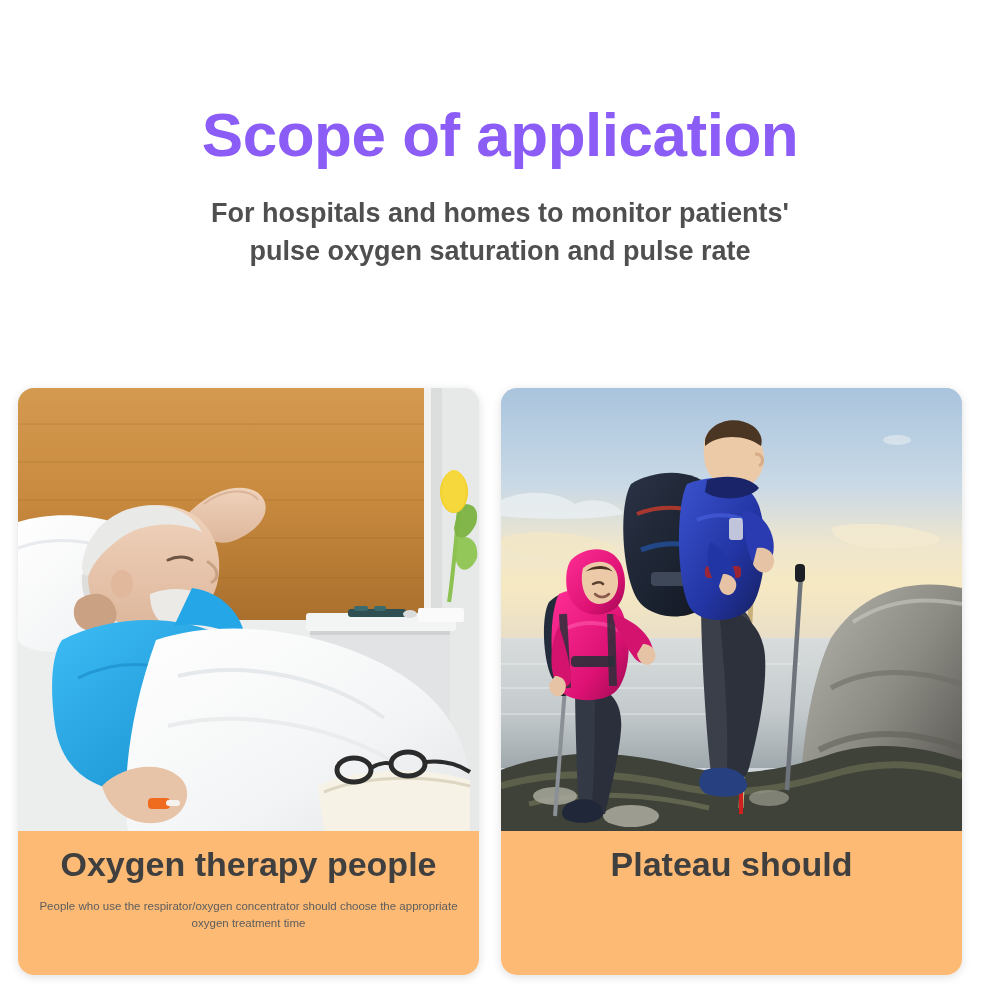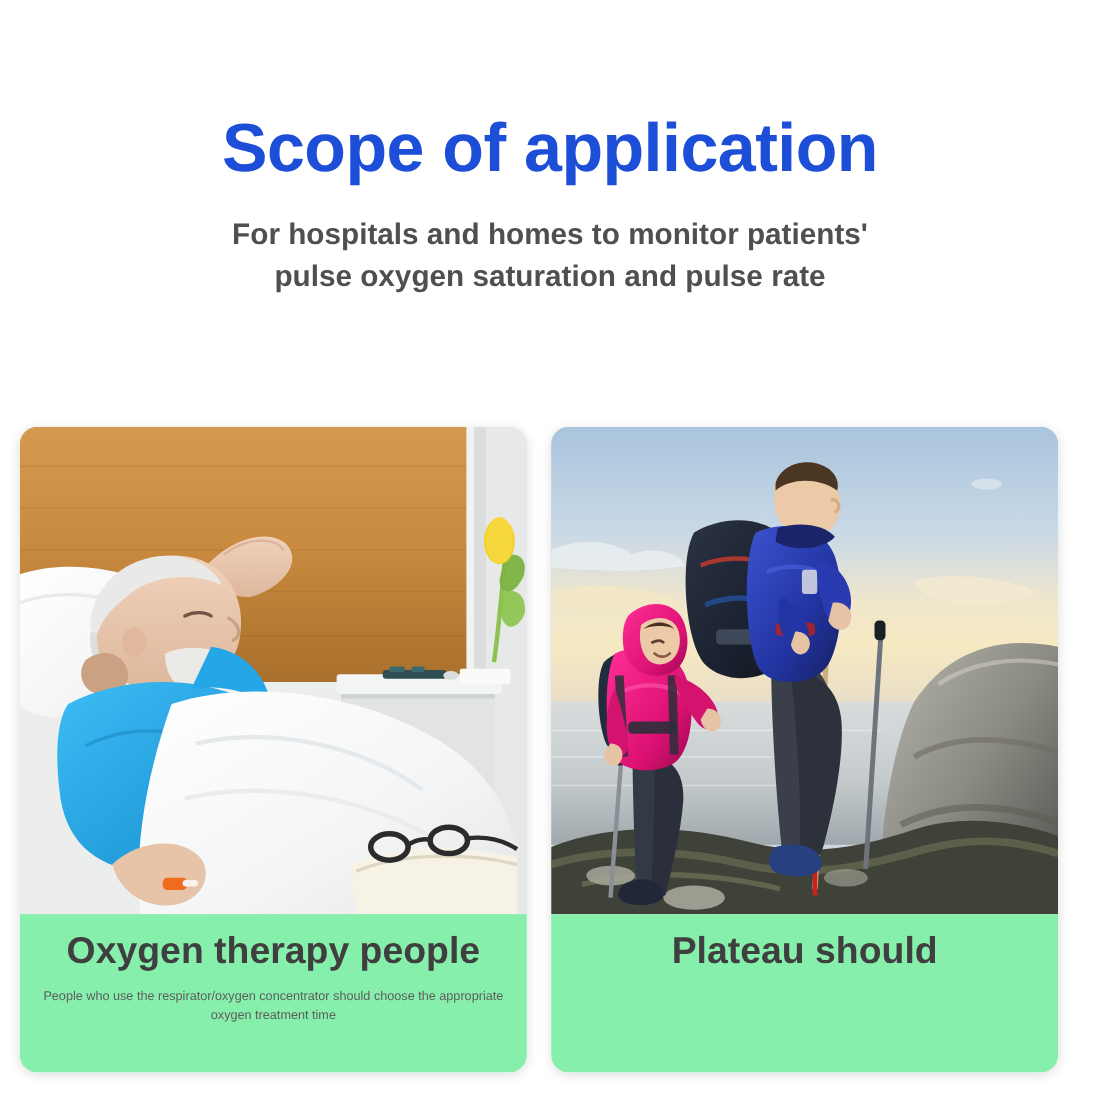--- a/index.html
+++ b/index.html
@@ -23,21 +23,21 @@
   }
 
   
   .header {
     padding-top: 104px;
     text-align: center;
   }
   .page-title {
     font-size: 62px;
     font-weight: bold;
-    color: #1d4ed8;
+    color: #8b5cf6;
     letter-spacing: -0.5px;
     line-height: 1.0;
     margin: 0;
     font-stretch: condensed;
   }
   .subtitle {
     margin: 28px auto 0 auto;
     width: 640px;
     font-size: 27px;
     font-weight: bold;
@@ -69,21 +69,21 @@
     height: 443px;
     display: block;
     overflow: hidden;
     position: relative;
     background: #cfd6dc;
   }
   .card-photo svg { display: block; width: 461px; height: 443px; }
 
   .card-body {
     flex: 1;
-    background: #86efac;
+    background: #fdba74;
     padding: 14px 10px 0 10px;
     text-align: center;
   }
   .card-heading {
     font-size: 34px;
     font-weight: bold;
     color: #3f3f3f;
     line-height: 1.15;
     margin: 0;
     font-stretch: condensed;

